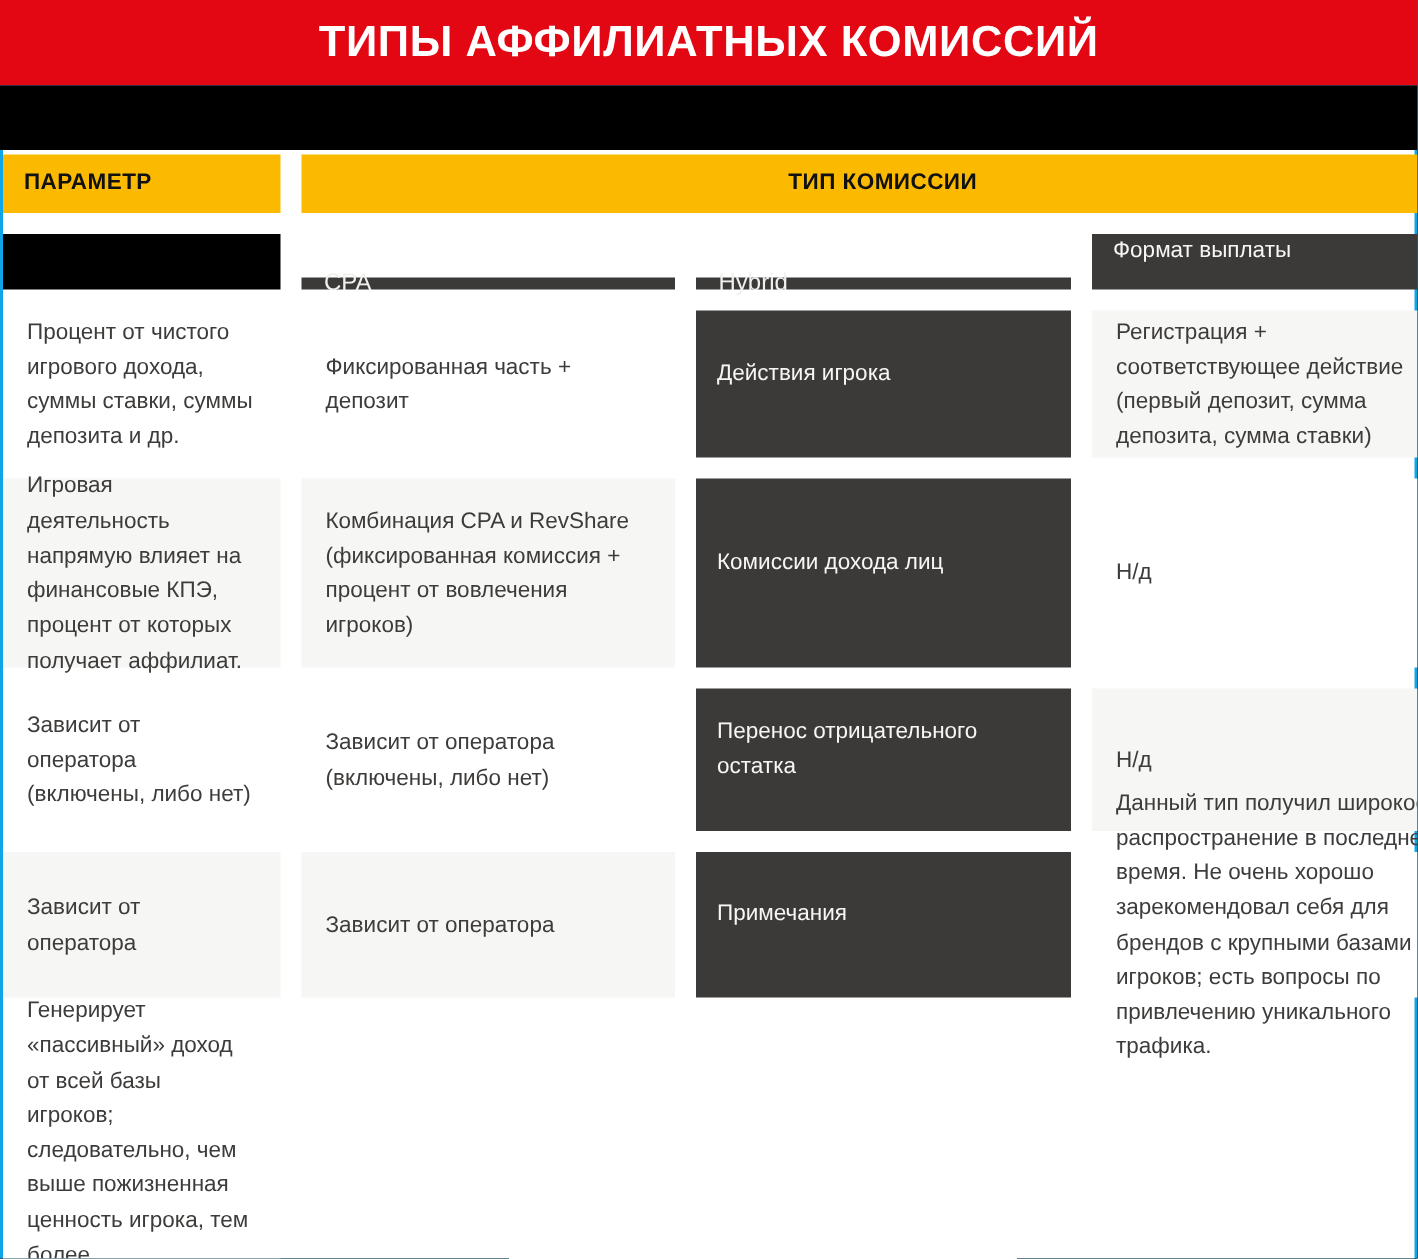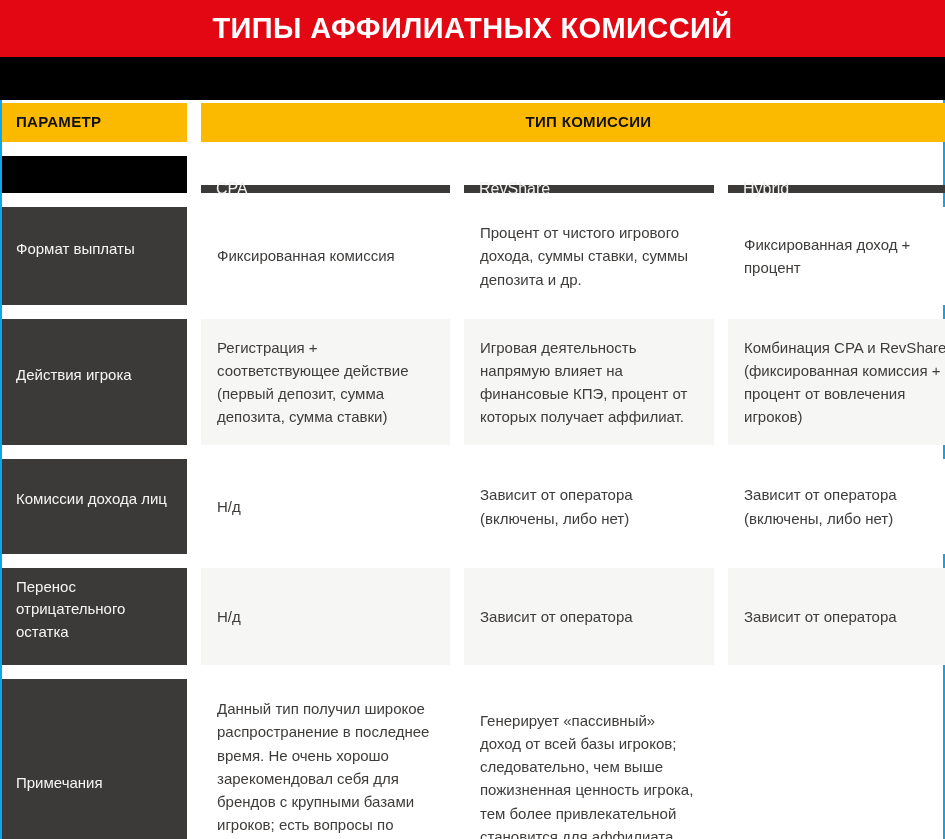--- a/index.html
+++ b/index.html
@@ -109,26 +109,24 @@
   </header>
 
   <div class="black-band"></div>
 
   <div class="grid" id="grid">
     <div class="cellbase param-head">ПАРАМЕТР</div>
     <div class="cellbase group-head">ТИП КОМИССИИ</div>
     <div class="cellbase corner"></div>
 
   <div class="cellbase col-head">CPA</div>
-      <div class="cellbase col-head">RevShare</div>
       <div class="cellbase col-head">Hybrid</div>
       <div class="cellbase param">Формат выплаты</div>
-      <div class="cellbase cell">Фиксированная комиссия</div>
       <div class="cellbase cell">Процент от чистого игрового дохода, суммы ставки, суммы депозита и др.</div>
-      <div class="cellbase cell">Фиксированная доход + процент</div>
+      <div class="cellbase cell">Фиксированная часть + депозит</div>
       <div class="cellbase param">Действия игрока</div>
       <div class="cellbase cell alt">Регистрация + соответствующее действие (первый депозит, сумма депозита, сумма ставки)</div>
       <div class="cellbase cell alt">Игровая деятельность напрямую влияет на финансовые КПЭ, процент от которых получает аффилиат.</div>
       <div class="cellbase cell alt">Комбинация CPA и RevShare (фиксированная комиссия + процент от вовлечения игроков)</div>
       <div class="cellbase param">Комиссии дохода лиц</div>
       <div class="cellbase cell">Н/д</div>
       <div class="cellbase cell">Зависит от оператора (включены, либо нет)</div>
       <div class="cellbase cell">Зависит от оператора (включены, либо нет)</div>
       <div class="cellbase param">Перенос отрицательного остатка</div>
       <div class="cellbase cell alt">Н/д</div>

